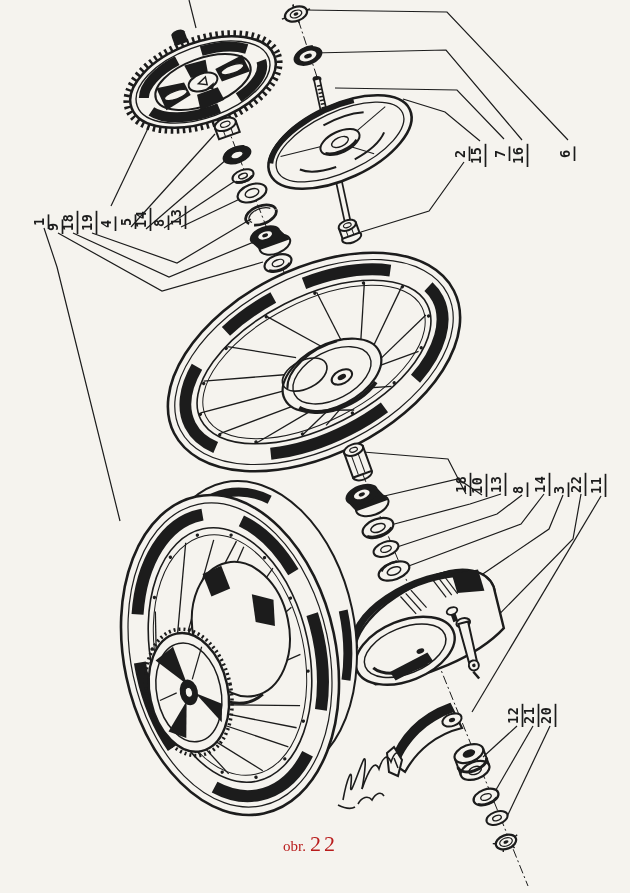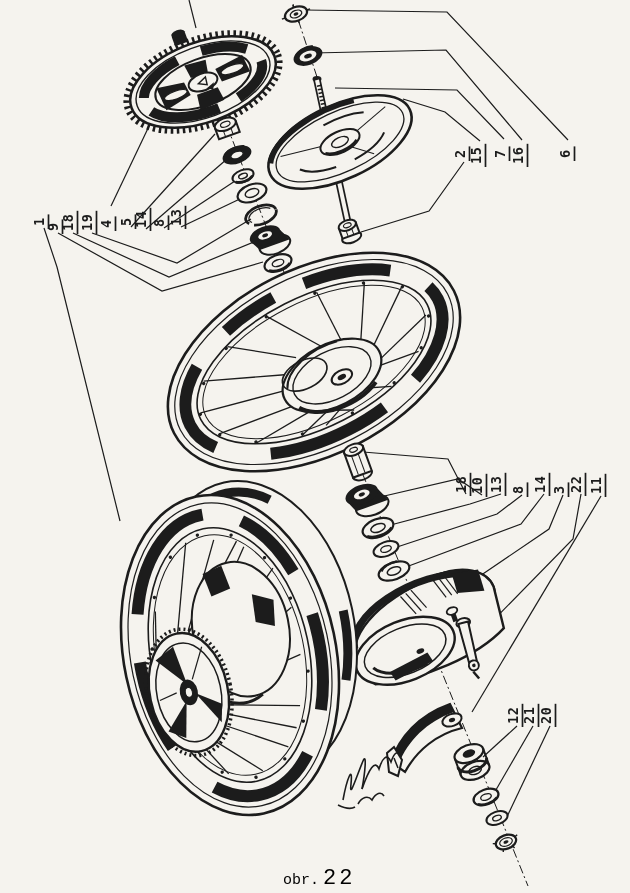--- a/index.html
+++ b/index.html
@@ -4,22 +4,22 @@
 <style>
   html,body{margin:0;padding:0;background:#e8e6e0;}
   #page{position:relative;width:630px;height:893px;background:#f5f3ee;overflow:hidden;
         font-family:"DejaVu Sans","Liberation Sans",sans-serif;}
   svg{position:absolute;left:0;top:0;}
   svg text{font-family:"DejaVu Sans Mono","Liberation Mono",monospace;font-weight:bold;
            font-size:13.5px;fill:#1c1c1c;letter-spacing:.5px;}
   .p{fill:#f5f3ee;stroke:#1c1c1c;}
   .n{fill:none;stroke:#1c1c1c;}
   .k{fill:#1c1c1c;stroke:none;}
-  .caption{position:absolute;left:283px;top:866px;color:#000000;
-           font-family:Liberation Mono, monospace;}
+  .caption{position:absolute;left:283px;top:831px;color:#b91c1c;
+           font-family:Liberation Serif, serif;}
   .caption .pre{font-size:15px;}
   .caption .num{font-size:22px;letter-spacing:3px;margin-left:4px;}
 </style>
 </head>
 <body>
 
 <div id="page">
 <svg width="630" height="893" viewBox="0 0 630 893">
 
   <g stroke-dasharray="9 3 2 3">

